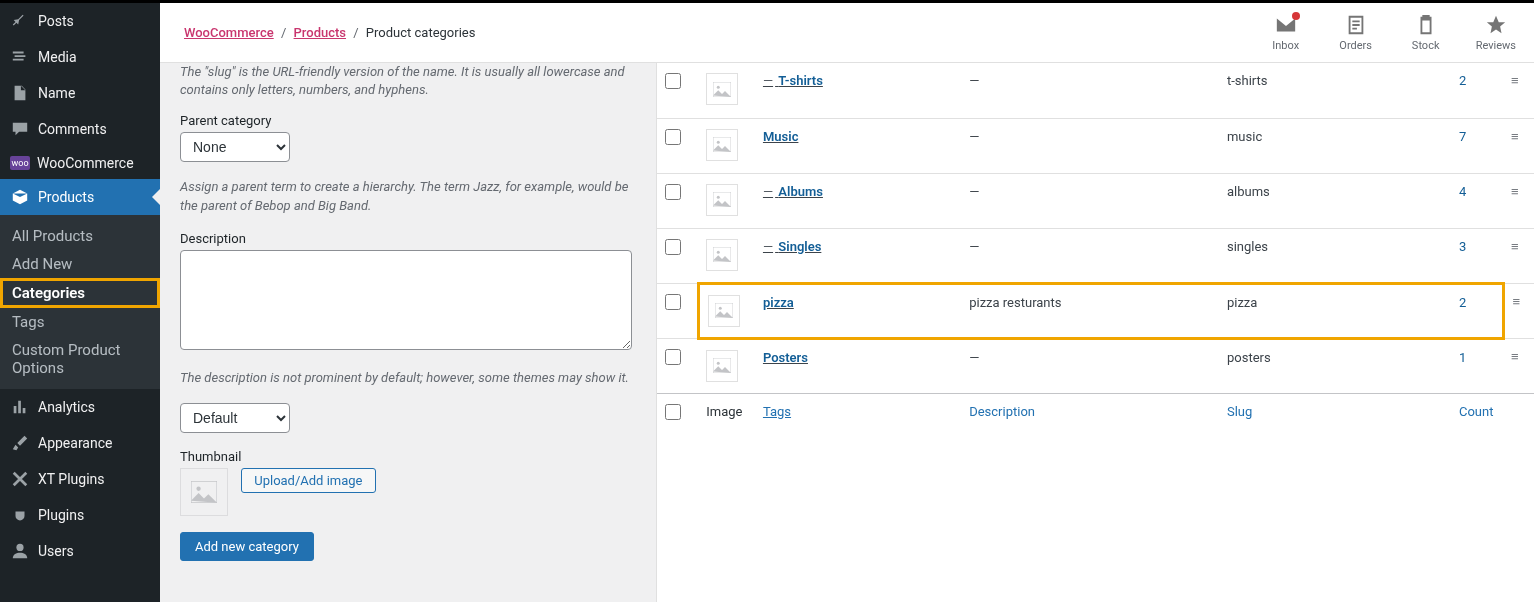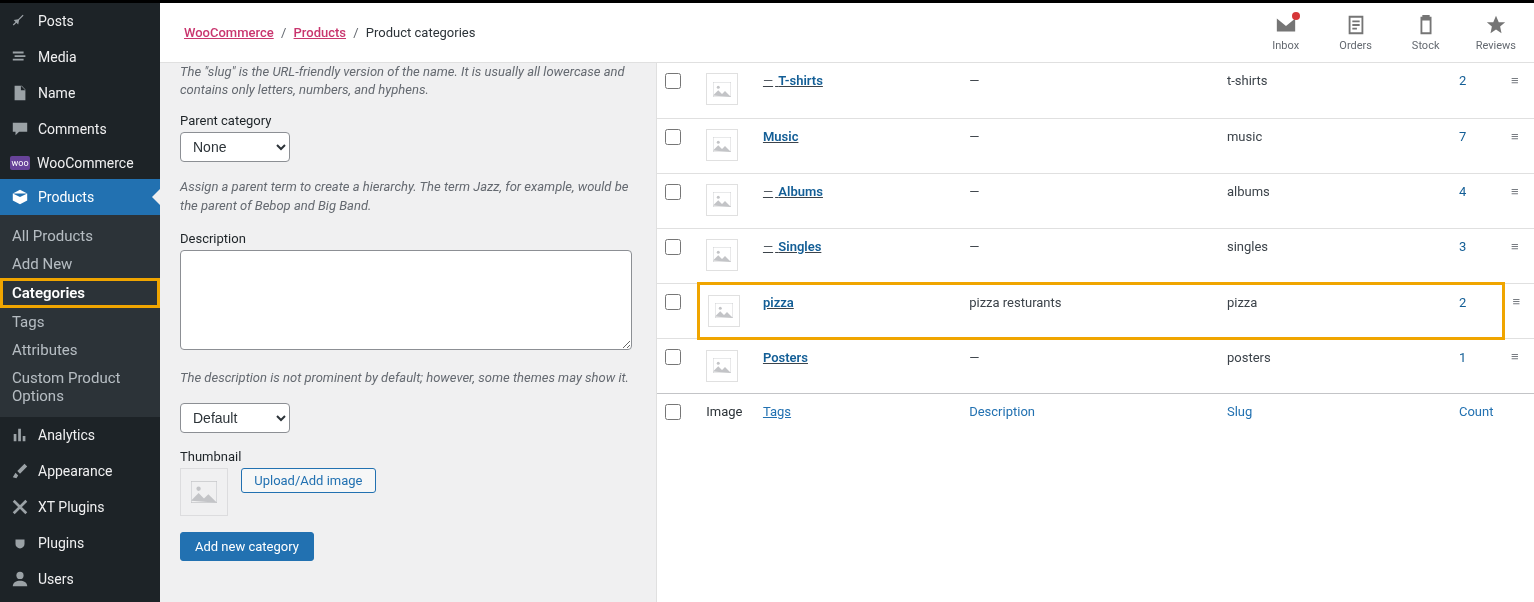--- a/index.html
+++ b/index.html
@@ -120,21 +120,20 @@
             <path d="M2 6l8-4 8 4v8l-8 4-8-4z M2 6l8 4 8-4 M10 10v8"></path>
           </svg>
         </span>
       <span>Products</span>
     </div>
     <div class="submenu">
       <div class="sub-item">All Products</div>
       <div class="sub-item">Add New</div>
       <div class="sub-item highlight">Categories</div>
       <div class="sub-item">Tags</div>
-      <div class="sub-item">Attributes</div>
       <div class="sub-item">Custom Product Options</div>
     </div>
     <div class="menu-item">
       <span class="icon">
           <svg viewBox="0 0 20 20">
             <path d="M3 17V9h3v8zM8 17V3h3v14zM13 17v-6h3v6z"></path>
           </svg>
         </span>
       <span>Analytics</span>
     </div>

